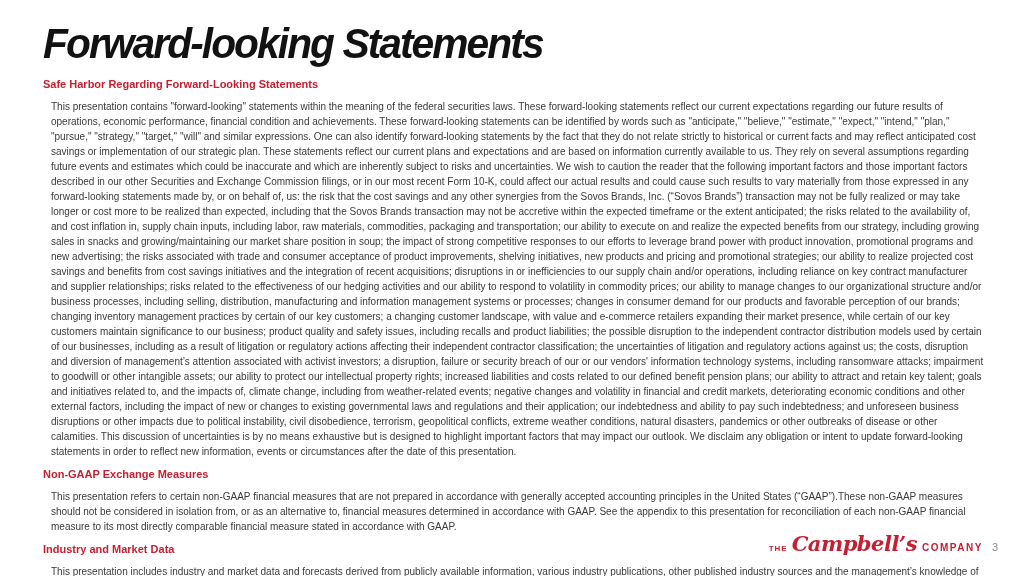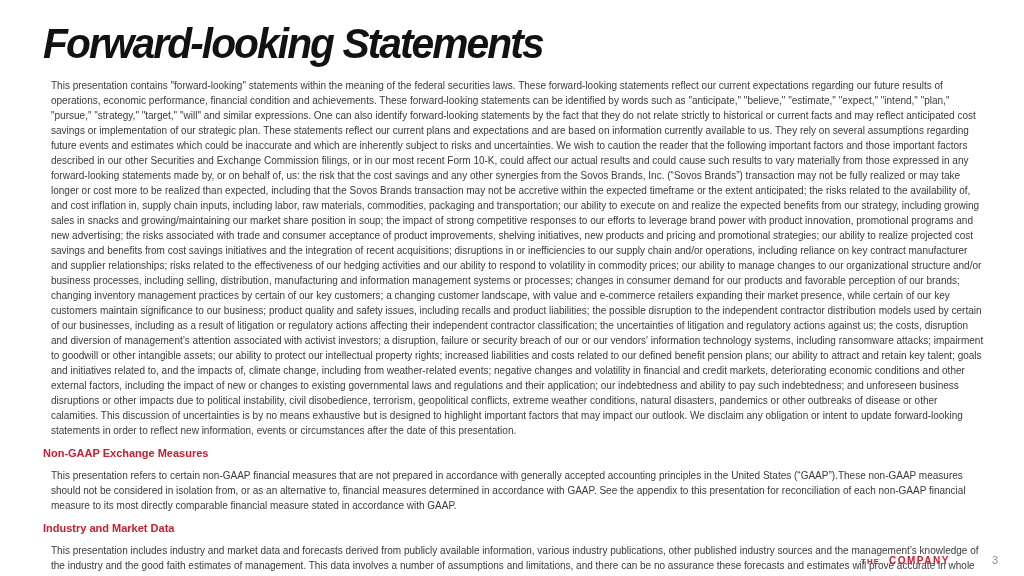--- a/index.html
+++ b/index.html
@@ -38,24 +38,23 @@
   }
   .section-body {
     color: #3a3a3a;
     font-size: 10px;
     line-height: 15px;
     margin: 8px;
   }
   .footer {
     position: absolute;
     right: 26px;
-    bottom: 10px;
+    bottom: 20px;
     display: flex;
     align-items: baseline;
-    gap: 33px;
   }
   .logo { display: flex; align-items: baseline; }
   .logo-the {
     color: #c42033;
     font-size: 8px;
     font-weight: bold;
     letter-spacing: 1px;
     margin-right: 4px;
   }
   .logo-script {
@@ -80,34 +79,36 @@
   }
 </style>
 </head>
 <body>
 
 <div class="slide">
 
   <h1 class="slide-title">Forward-looking Statements</h1>
 
   <div class="section">
+    <div class="section-heading">Safe Harbor Regarding Forward-Looking Statements</div>
     <p class="section-body">This presentation contains "forward-looking" statements within the meaning of the federal securities laws. These forward-looking statements reflect our current expectations regarding our future results of operations, economic performance, financial condition and achievements. These forward-looking statements can be identified by words such as "anticipate," "believe," "estimate," "expect," "intend," "plan," "pursue," "strategy," "target," "will" and similar expressions. One can also identify forward-looking statements by the fact that they do not relate strictly to historical or current facts and may reflect anticipated cost savings or implementation of our strategic plan. These statements reflect our current plans and expectations and are based on information currently available to us. They rely on several assumptions regarding future events and estimates which could be inaccurate and which are inherently subject to risks and uncertainties. We wish to caution the reader that the following important factors and those important factors described in our other Securities and Exchange Commission filings, or in our most recent Form 10-K, could affect our actual results and could cause such results to vary materially from those expressed in any forward-looking statements made by, or on behalf of, us: the risk that the cost savings and any other synergies from the Sovos Brands, Inc. (“Sovos Brands”) transaction may not be fully realized or may take longer or cost more to be realized than expected, including that the Sovos Brands transaction may not be accretive within the expected timeframe or the extent anticipated; the risks related to the availability of, and cost inflation in, supply chain inputs, including labor, raw materials, commodities, packaging and transportation; our ability to execute on and realize the expected benefits from our strategy, including growing sales in snacks and growing/maintaining our market share position in soup; the impact of strong competitive responses to our efforts to leverage brand power with product innovation, promotional programs and new advertising; the risks associated with trade and consumer acceptance of product improvements, shelving initiatives, new products and pricing and promotional strategies; our ability to realize projected cost savings and benefits from cost savings initiatives and the integration of recent acquisitions; disruptions in or inefficiencies to our supply chain and/or operations, including reliance on key contract manufacturer and supplier relationships; risks related to the effectiveness of our hedging activities and our ability to respond to volatility in commodity prices; our ability to manage changes to our organizational structure and/or business processes, including selling, distribution, manufacturing and information management systems or processes; changes in consumer demand for our products and favorable perception of our brands; changing inventory management practices by certain of our key customers; a changing customer landscape, with value and e-commerce retailers expanding their market presence, while certain of our key customers maintain significance to our business; product quality and safety issues, including recalls and product liabilities; the possible disruption to the independent contractor distribution models used by certain of our businesses, including as a result of litigation or regulatory actions affecting their independent contractor classification; the uncertainties of litigation and regulatory actions against us; the costs, disruption and diversion of management’s attention associated with activist investors; a disruption, failure or security breach of our or our vendors' information technology systems, including ransomware attacks; impairment to goodwill or other intangible assets; our ability to protect our intellectual property rights; increased liabilities and costs related to our defined benefit pension plans; our ability to attract and retain key talent; goals and initiatives related to, and the impacts of, climate change, including from weather-related events; negative changes and volatility in financial and credit markets, deteriorating economic conditions and other external factors, including the impact of new or changes to existing governmental laws and regulations and their application; our indebtedness and ability to pay such indebtedness; and unforeseen business disruptions or other impacts due to political instability, civil disobedience, terrorism, geopolitical conflicts, extreme weather conditions, natural disasters, pandemics or other outbreaks of disease or other calamities. This discussion of uncertainties is by no means exhaustive but is designed to highlight important factors that may impact our outlook. We disclaim any obligation or intent to update forward-looking statements in order to reflect new information, events or circumstances after the date of this presentation.</p>
   </div>
 
   <div class="section">
     <div class="section-heading">Non-GAAP Exchange Measures</div>
     <p class="section-body">This presentation refers to certain non-GAAP financial measures that are not prepared in accordance with generally accepted accounting principles in the United States (“GAAP”).These non-GAAP measures should not be considered in isolation from, or as an alternative to, financial measures determined in accordance with GAAP. See the appendix to this presentation for reconciliation of each non-GAAP financial measure to its most directly comparable financial measure stated in accordance with GAAP.</p>
   </div>
 
   <div class="section">
     <div class="section-heading">Industry and Market Data</div>
     <p class="section-body">This presentation includes industry and market data and forecasts derived from publicly available information, various industry publications, other published industry sources and the management’s knowledge of the industry and the good faith estimates of management. This data involves a number of assumptions and limitations, and there can be no assurance these forecasts and estimates will prove accurate in whole or in part. While we believe that these sources are reliable, we have not independently verified this information. Projections, assumptions and estimates of our future performance and the future performance of the industry in which we operate are necessarily subject to a high degree of uncertainty and risk due to a variety of factors.</p>
   </div>
 
   <div class="footer">
     <div class="logo">
       <span class="logo-the">THE</span>
+      <span class="logo-script">Campbell’s</span>
       <span class="logo-company">COMPANY</span>
     </div>
     <span class="page-number">3</span>
   </div>
 
 </div>
 
 </body></html>

